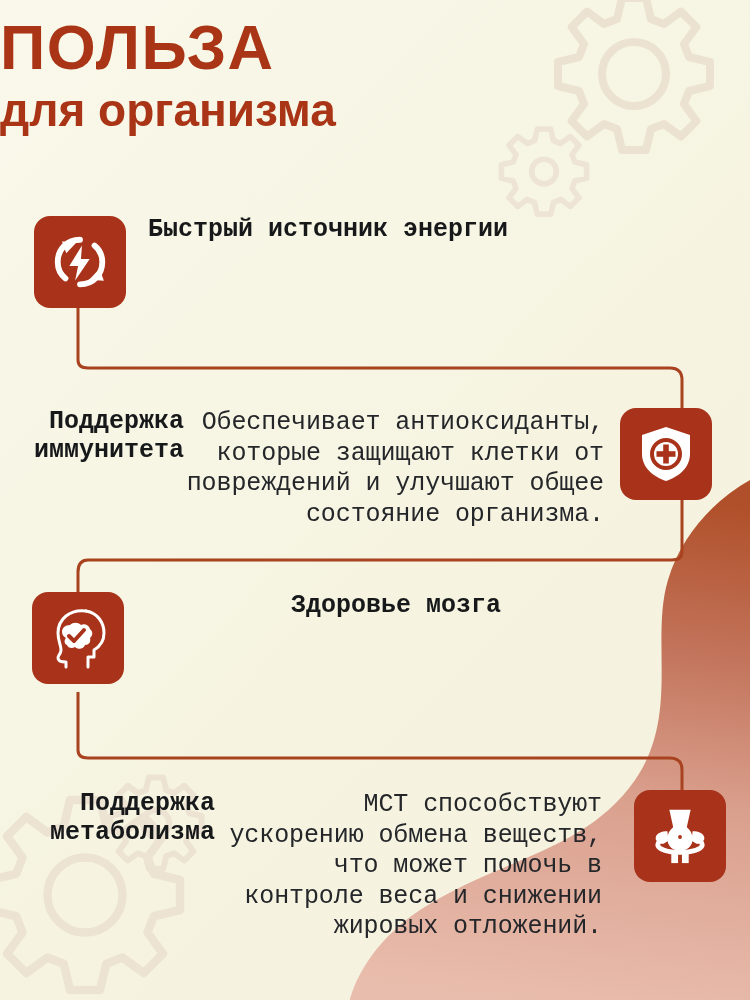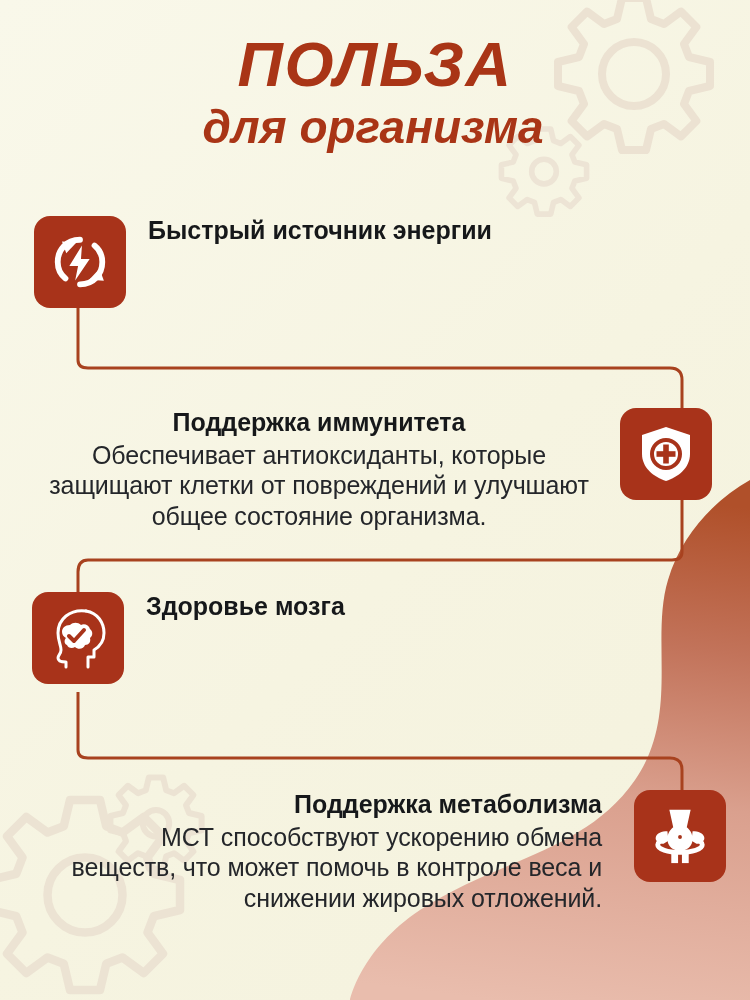--- a/index.html
+++ b/index.html
@@ -35,24 +35,23 @@
 
   .blob-svg {
     position: absolute;
     right: 0;
     bottom: 0;
   }
 
   
   #title-block {
     position: relative;
-    padding-top: 32px;
-    text-align: center;
+    padding-top: 15px;
+    text-align: left;
     z-index: 5;
-    font-style: italic;
   }
   #title-main {
     font-size: 63px;
     font-weight: bold;
     letter-spacing: 1.5px;
     color: #a93516;
     line-height: 1.02;
     margin: 0;
   }
   #title-sub {
@@ -82,21 +81,22 @@
     height: 92px;
     min-width: 92px;
     border-radius: 16px;
     background: #a8331a;
     display: flex;
     align-items: center;
     justify-content: center;
   }
   .txt {
     display: flex;
-    flex-direction: column;
+    flex-direction: row;
+    font-family: Liberation Mono, monospace;
   }
   .b-title {
     font-size: 25px;
     font-weight: bold;
     color: #16181a;
     line-height: 1.15;
     margin-bottom: 3px;
   }
   .b-desc {
     font-size: 25px;
@@ -104,21 +104,21 @@
     line-height: 1.22;
     letter-spacing: -0.1px;
   }
   .align-left  { text-align: left;  }
   .align-right { text-align: right; }
 
   #benefit-energy     { top: 216px; left: 34px;  }
   #benefit-energy .txt{ margin-left: 22px; width: 510px; }
 
   #benefit-immunity        { top: 408px; left: 34px; }
-  #benefit-immunity .txt   { width: 570px; margin-right: 16px; text-align: center; }
+  #benefit-immunity .txt   { width: 570px; margin-right: 16px; }
 
   #benefit-brain      { top: 592px; left: 32px;  }
   #benefit-brain .txt { margin-left: 22px; width: 500px; justify-content: center; }
 
   #benefit-metabolism      { top: 790px; left: 50px; }
   #benefit-metabolism .txt { width: 552px; margin-right: 32px; }
 </style>
 </head>
 <body>
 

